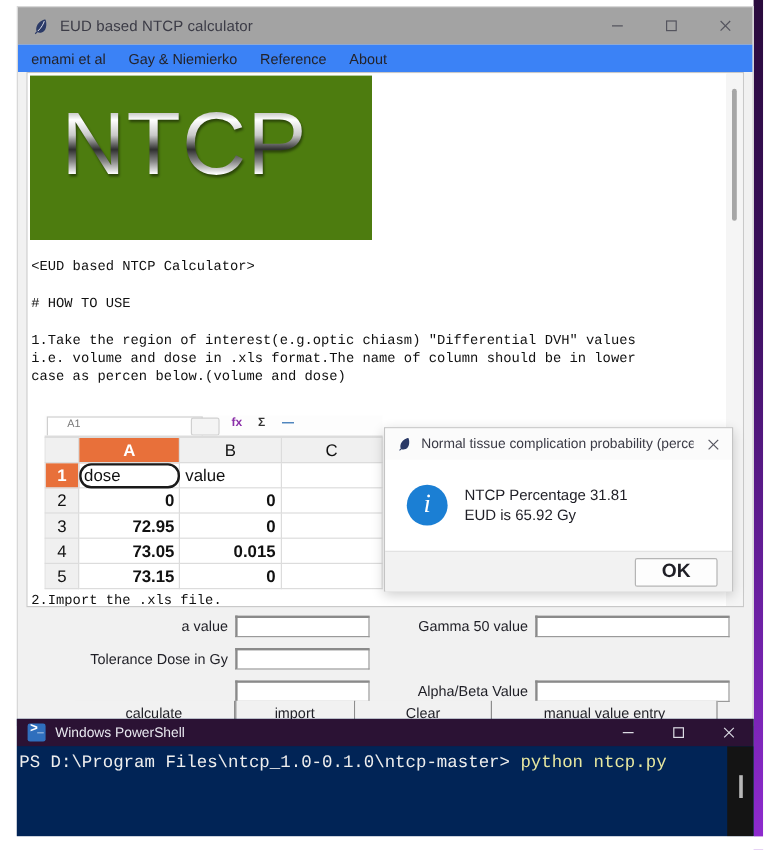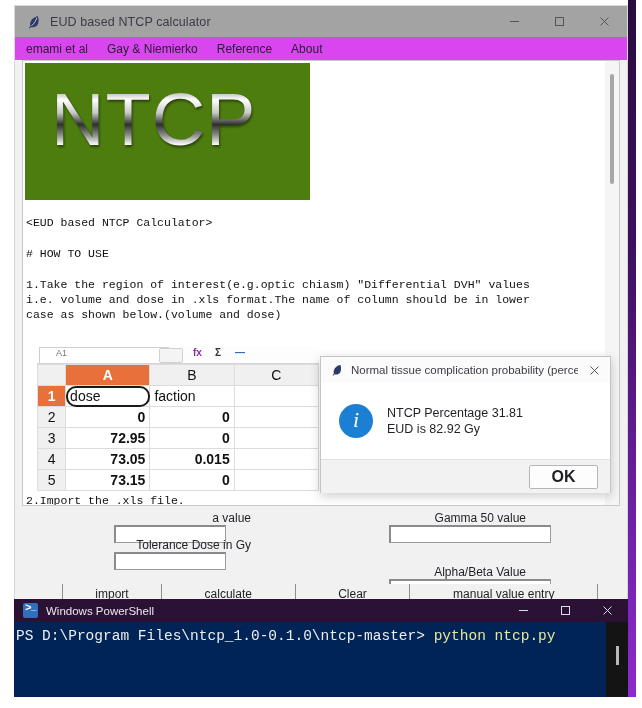--- a/index.html
+++ b/index.html
@@ -79,21 +79,21 @@
     height: 31px;
     display: flex;
     align-items: center;
     justify-content: center;
     color: #54545e;
   }
   .tb-btn svg { display:block; }
 
   .menubar {
     height: 23px;
-    background: #d946ef;
+    background: #3b82f6;
     display: flex;
     align-items: center;
     padding-left: 11px;
     box-sizing: border-box;
   }
   .menu-item {
     font-size: 12px;
     color: #23232b;
     margin-right: 19px;
     white-space: nowrap;
@@ -365,21 +365,20 @@
     left: 7px;
     top: 502px;
     width: 598px;
     height: 91px;
   }
   .form-row {
     position: absolute;
     height: 21px;
     display: flex;
     align-items: center;
-    flex-direction: column;
   }
   .f-label {
     font-size: 12px;
     color: #1f1f26;
     text-align: right;
     white-space: nowrap;
   }
   .f-input {
     height: 18px;
     background: #ffffff;
@@ -560,21 +559,21 @@
       <div class="content-inner">
 
         <div class="logo-box">
           <div class="logo-text">NTCP</div>
         </div>
 
         <div class="mono-block" style="top:154px;">&lt;EUD based NTCP Calculator&gt;</div>
         <div class="mono-block" style="top:185px;"># HOW TO USE</div>
         <div class="mono-block" style="top:216px;">1.Take the region of interest(e.g.optic chiasm) "Differential DVH" values</div>
         <div class="mono-block" style="top:231px;">i.e. volume and dose in .xls format.The name of column should be in lower</div>
-        <div class="mono-block" style="top:246px;">case as shown below.(volume and dose)</div>
+        <div class="mono-block" style="top:246px;">case as percen below.(volume and dose)</div>
 
         <div class="sheet">
           <div class="sheet-toolbar">
             <div class="sheet-namebox">A1</div>
             <div class="sheet-tool-btn" style="left:122px;"></div>
             <div class="tool-glyph" style="left:156px;color:#8a2ea8;">fx</div>
             <div class="tool-glyph" style="left:178px;color:#333;">Σ</div>
             <div class="tool-glyph" style="left:198px;color:#2b6cb0;">—</div>
           </div>
           <div class="sheet-grid">
@@ -582,21 +581,21 @@
               <tbody>
                   <tr>
                 <th class="hdr col-corner"></th>
                 <th class="hdr sel col-a">A</th>
                 <th class="hdr col-b">B</th>
                 <th class="hdr col-c">C</th>
               </tr>
               <tr>
                 <td class="rowhdr sel">1</td>
                 <td class="txt cell-active">dose</td>
-                <td class="txt">faction</td>
+                <td class="txt">value</td>
                 <td class="txt"></td>
               </tr>
               <tr>
                 <td class="rowhdr">2</td>
                 <td class="num">0</td>
                 <td class="num">0</td>
                 <td class="num"></td>
               </tr>
               <tr>
                 <td class="rowhdr">3</td>
@@ -650,22 +649,22 @@
         <input class="f-input" style="width: 112px; margin-left: 6px;" value="">
       </div>
       <div class="form-row" style="left:300px; top:57px; width:290px;">
         <div class="f-label" style="width:118px;">Alpha/Beta Value</div>
         <input class="f-input" style="width: 162px; margin-left: 6px;" value="">
       </div>
     </div>
 
     <div class="btn-row">
       <div style="width:40px;"></div>
+      <div class="flat-btn btn-gap" style="border-left:none;border-right:1px solid #8d8d8d;">calculate</div>
       <div class="flat-btn" style="width:100px;">import</div>
-      <div class="flat-btn btn-gap" style="border-left:none;border-right:1px solid #8d8d8d;">calculate</div>
       <div class="flat-btn btn-gap" style="border-left:none;border-right:1px solid #8d8d8d;">Clear</div>
       <div class="flat-btn btn-gap" style="border-left:none;border-right:1px solid #8d8d8d;">manual value entry</div>
       <div style="width:22px;"></div>
     </div>
 
     <div class="dialog">
       <div class="dlg-title">
         <div style="margin-left:9px;width:14px;height:14px;">
           <svg width="14" height="14" viewBox="0 0 16 16">
             <path d="M11.8 2.2c-1.2 0-5.4 1.3-7.1 5.4-.8 1.9-.6 3.6-.2 4.6L3 13.8l.7.7 1.5-1.6c.9.4 2.4.6 4-.1C13.6 11 12.9 4 11.8 2.2z" fill="#2b3a67"></path>
@@ -678,21 +677,21 @@
               <line x1="9.5" y1="1.5" x2="1.5" y2="9.5" stroke="#54545e" stroke-width="1"></line>
             </svg>
         </div>
       </div>
       <div class="dlg-body">
         <div class="info-circle">
             <span>i</span>
           </div>
         <div class="dlg-msg">
           <div>NTCP Percentage 31.81</div>
-          <div>EUD is 82.92 Gy</div>
+          <div>EUD is 65.92 Gy</div>
         </div>
       </div>
       <div class="dlg-foot">
         <div class="ok-btn">OK</div>
       </div>
     </div>
 
   </div>
 
   <div class="ps-window">

